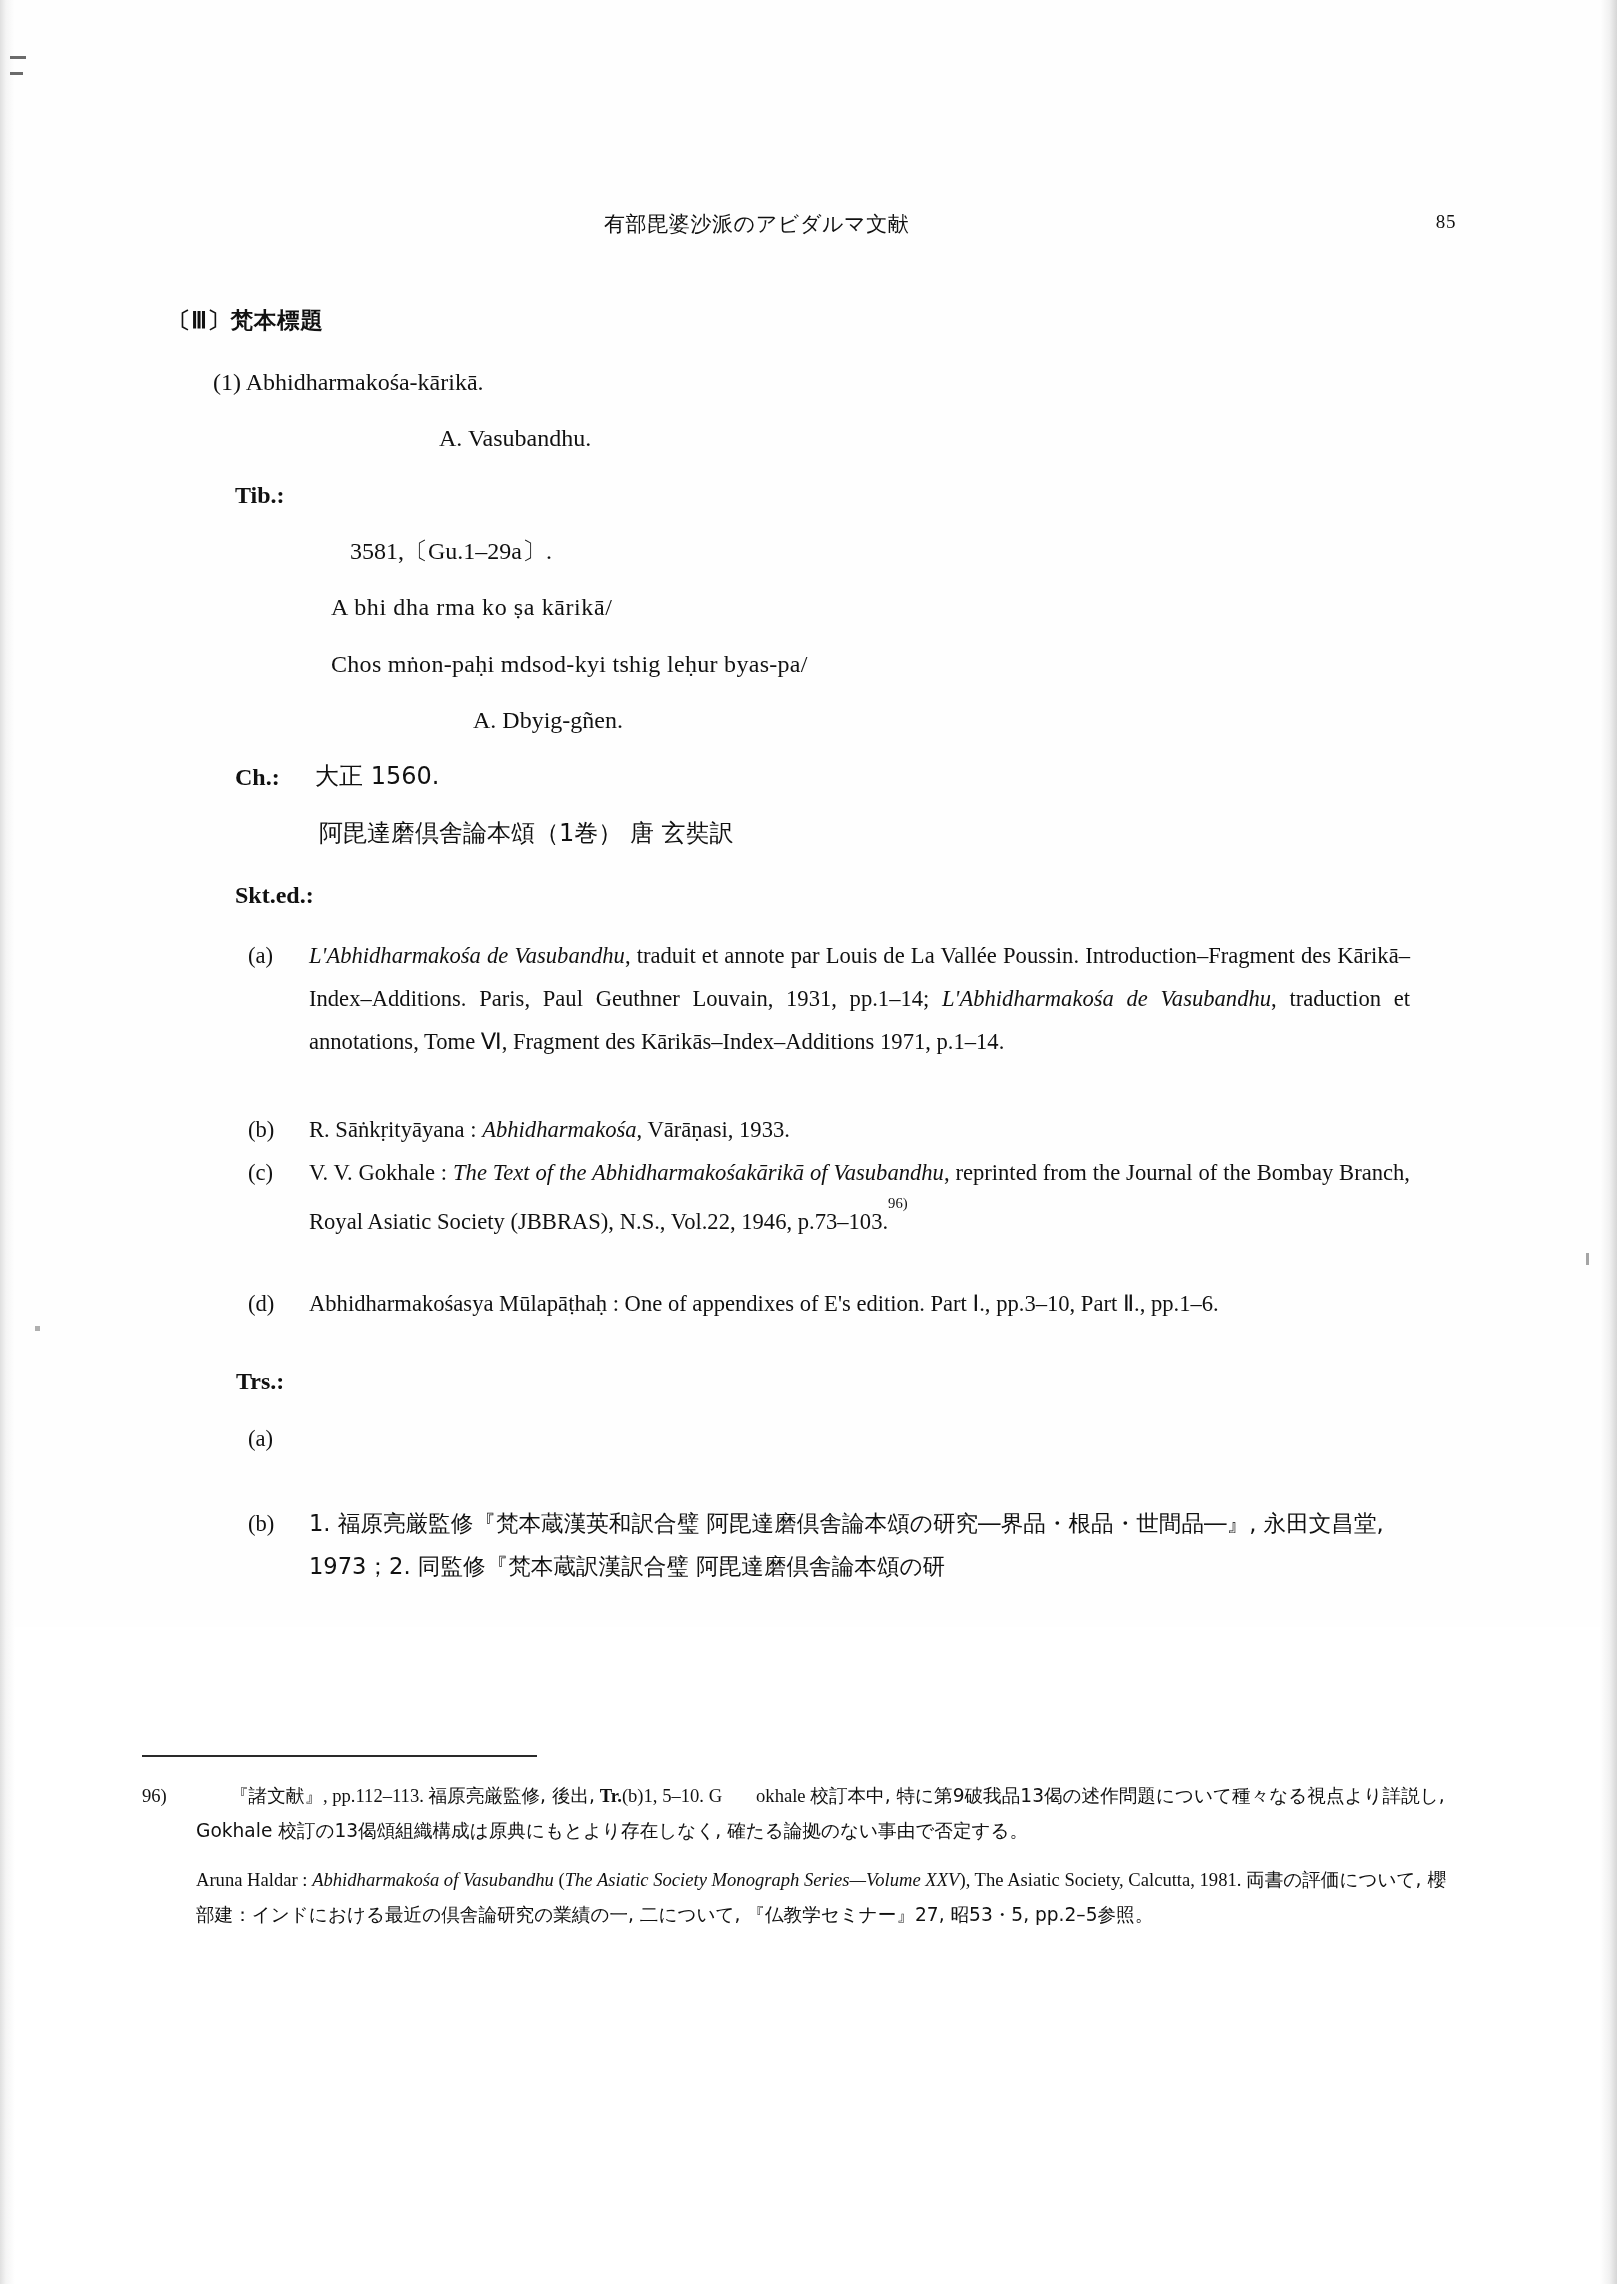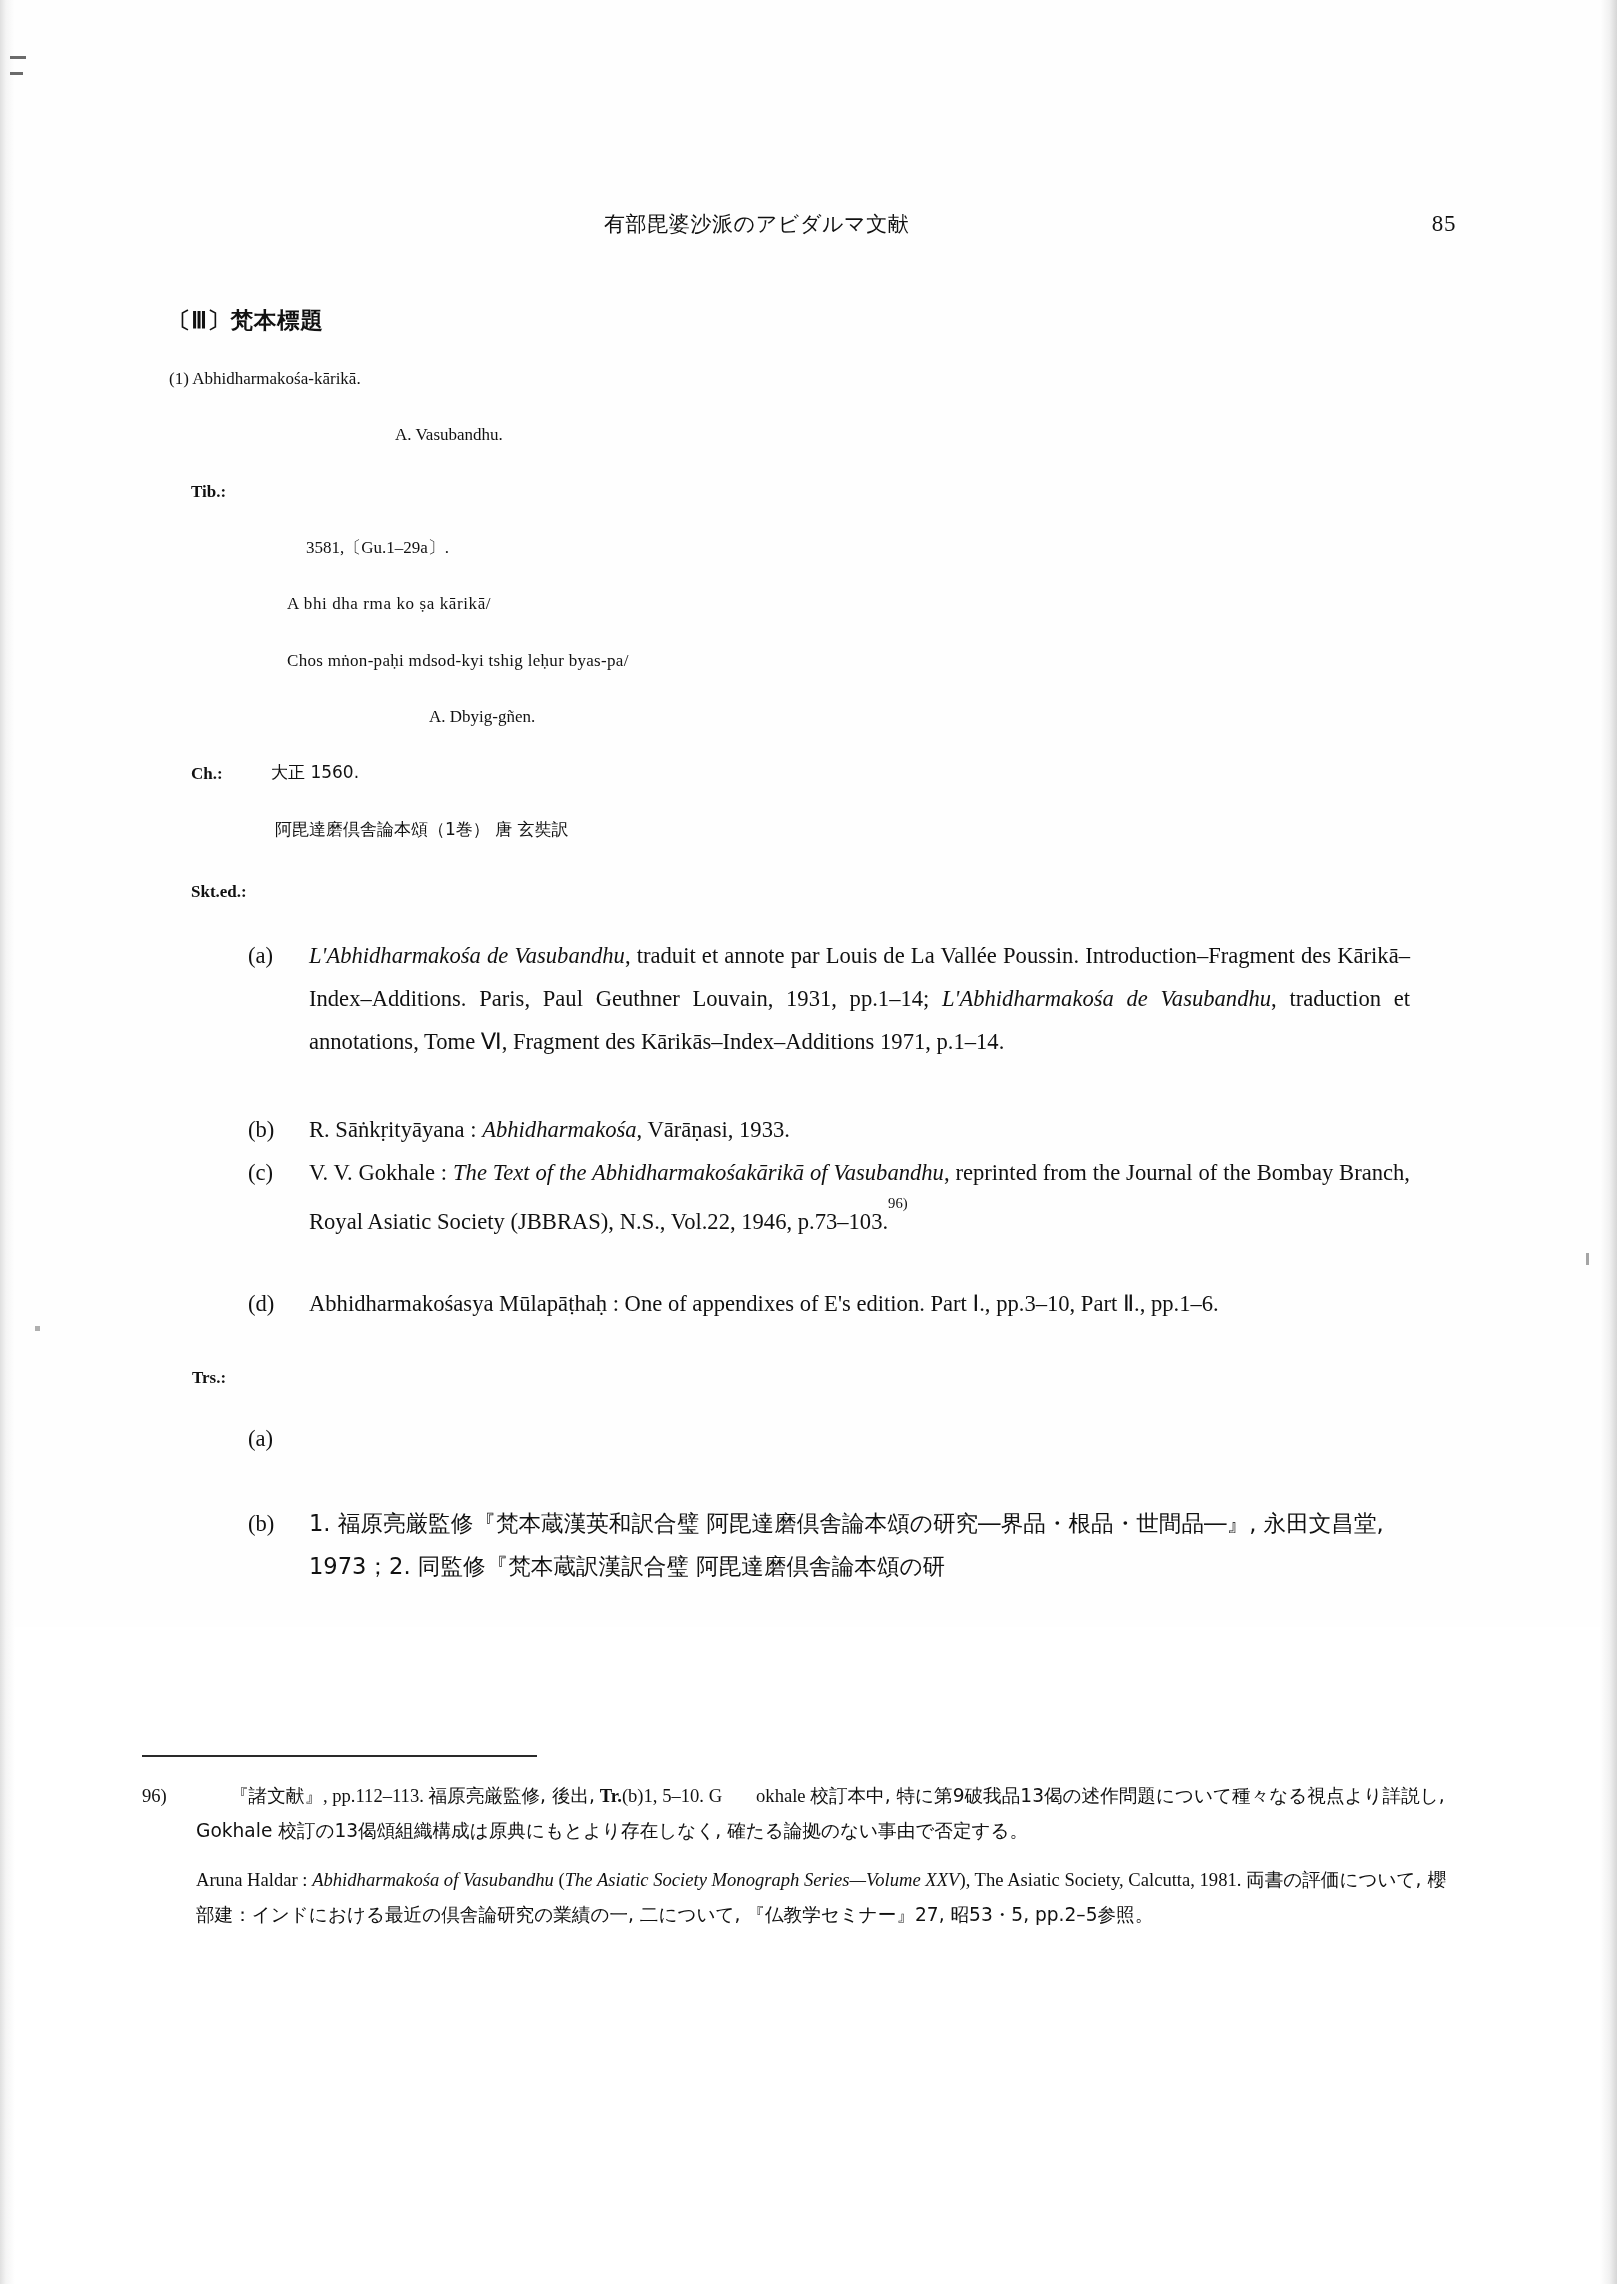--- a/index.html
+++ b/index.html
@@ -58,39 +58,40 @@
     top: 0;
     font-family: "DejaVu Sans", sans-serif;
     font-size: 21px;
     white-space: nowrap;
   }
   .running-head .rh-page {
     position: absolute;
     right: 0;
     top: 1.1px;
     font-family: "Liberation Serif", serif;
-    font-size: 23px;
+    font-size: 19px;
   }
 
   .section-head {
     position: absolute;
     left: 168px;
     top: 305px;
     font-family: Liberation Sans, sans-serif;
     font-size: 22.6px;
     font-weight: 700;
     letter-spacing: 0.6px;
     white-space: nowrap;
   }
 
   .block {
     position: absolute;
-    font-size: 17px;
+    font-size: 24px;
     line-height: 1.0;
     white-space: nowrap;
+    margin-left: 44px;
   }
   .ser { font-family: "Liberation Serif", serif; }
   .cjk { font-family: "DejaVu Sans", sans-serif; }
   .bold { font-weight: 700; text-align: right; }
 
   .para {
     position: absolute;
     font-family: "Liberation Serif", serif;
     font-size: 22.6px;
     line-height: 43px;

